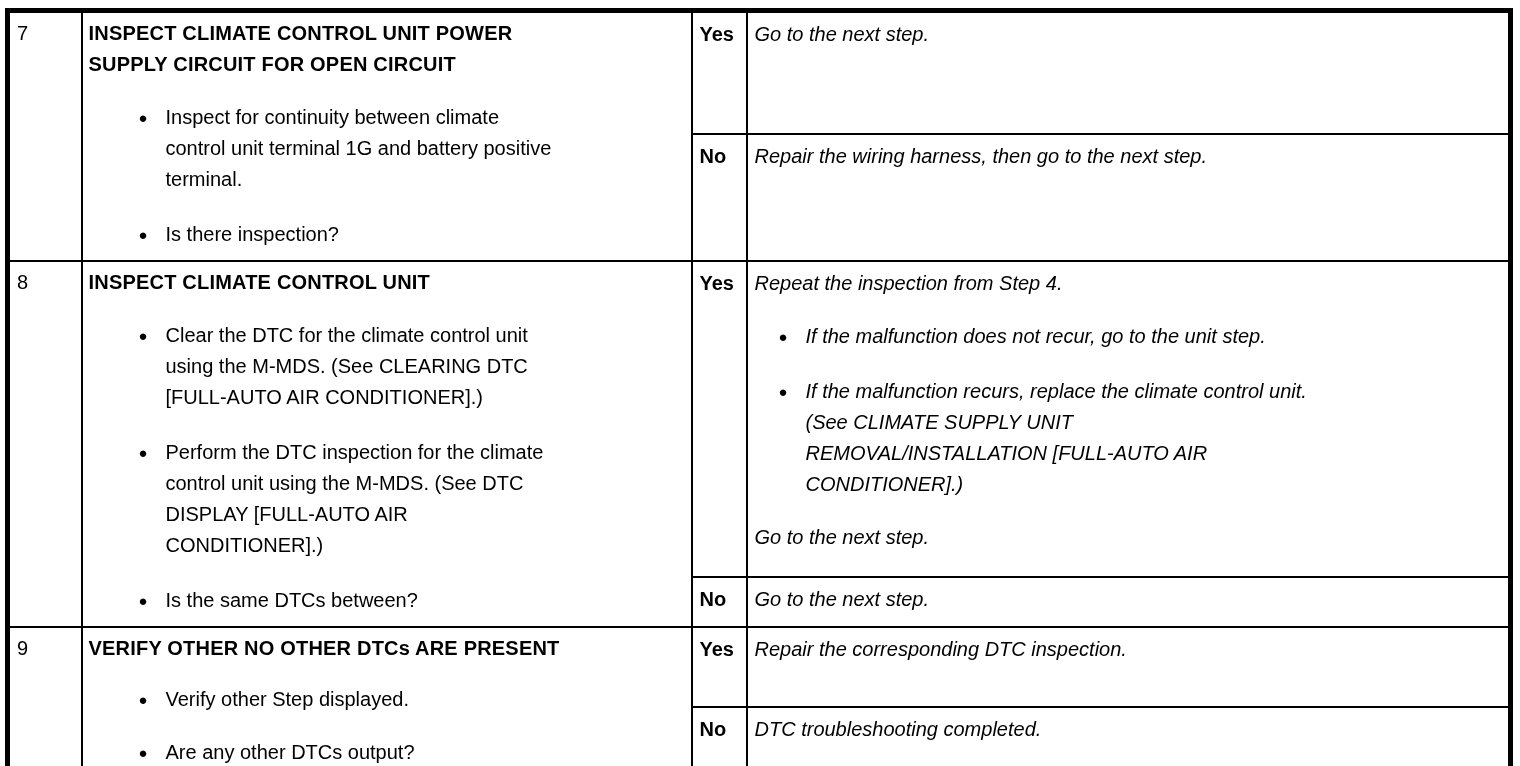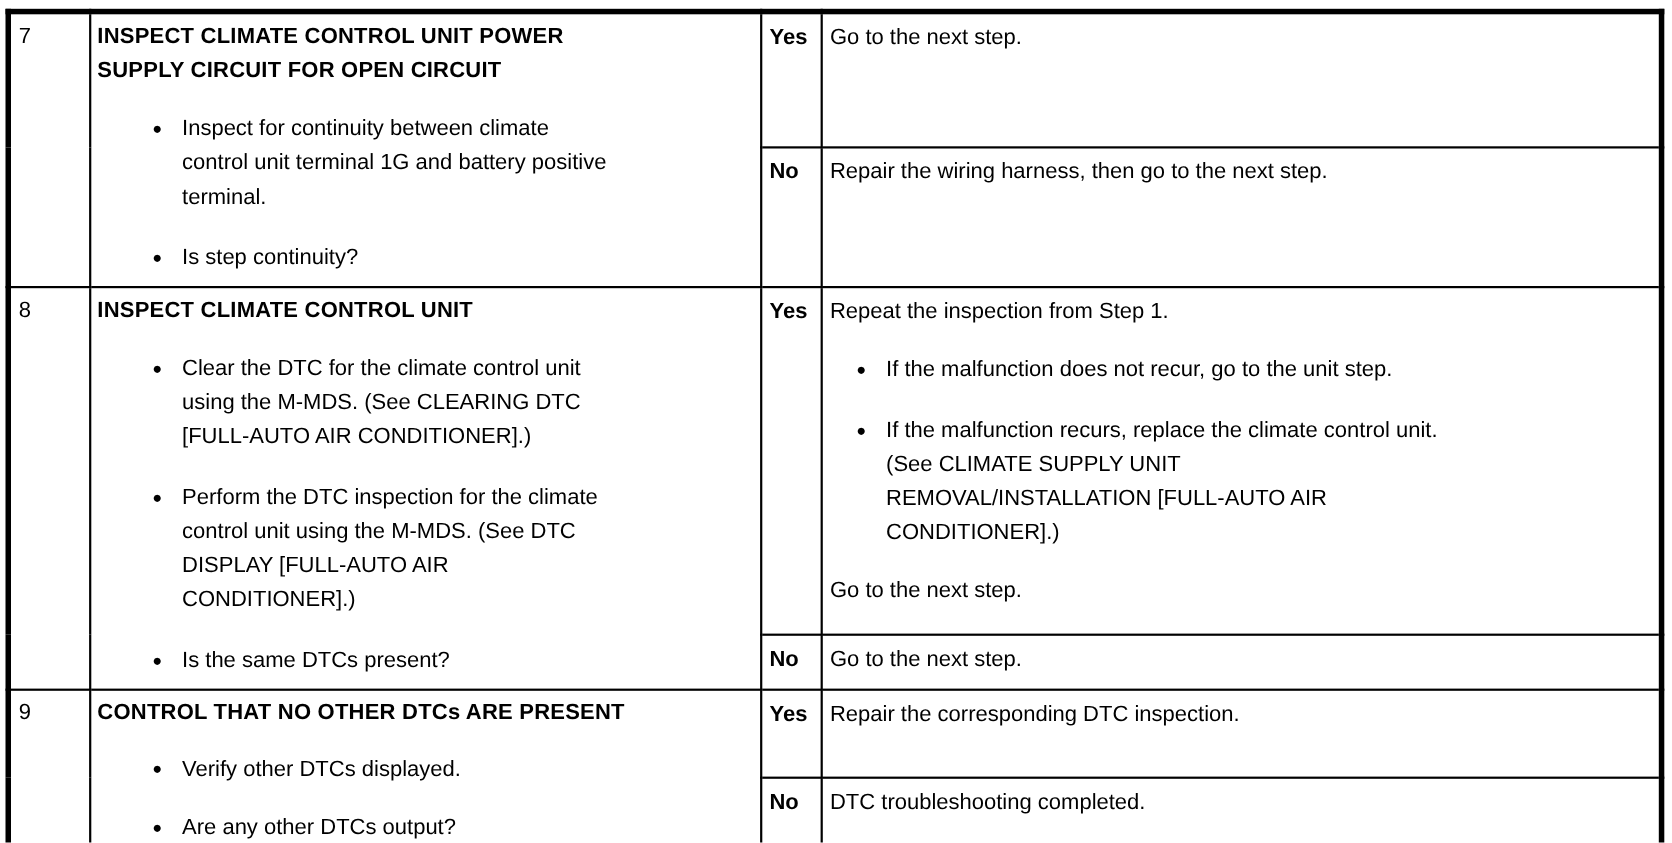--- a/index.html
+++ b/index.html
@@ -35,20 +35,21 @@
   }
   td.c-insp {
     padding: 5px 4px 4px 6px;
     margin-left: 28px;
   }
   td.c-res {
     padding: 6px 2px 0 7px;
   }
   td.c-act {
     padding: 6px 6px 0 7px;
+    font-style: italic;
   }
   .title {
     font-weight: bold;
     white-space: pre-line;
     margin: 0 0 22px 0;
     letter-spacing: 0.2px;
   }
   .para {
     white-space: pre-line;
     margin: 0 0 22px 0;
@@ -94,21 +95,21 @@
         <div class="title">INSPECT CLIMATE CONTROL UNIT POWER
 SUPPLY CIRCUIT FOR OPEN CIRCUIT</div>
         <div class="bullet indent-lg">
           <span class="bicon">●</span>
           <span class="btext">Inspect for continuity between climate
 control unit terminal 1G and battery positive
 terminal.</span>
         </div>
         <div class="bullet indent-lg">
           <span class="bicon">●</span>
-          <span class="btext">Is step continuity?</span>
+          <span class="btext">Is there inspection?</span>
         </div>
       </td>
       <td class="c-res" style="height:114px">
         <span class="result-label">Yes</span>
       </td>
       <td class="c-act">
         <div class="para">Go to the next step.</div>
       </td>
     </tr>
     <tr>
@@ -134,28 +135,28 @@
         </div>
         <div class="bullet indent-lg">
           <span class="bicon">●</span>
           <span class="btext">Perform the DTC inspection for the climate
 control unit using the M-MDS. (See DTC
 DISPLAY [FULL-AUTO AIR
 CONDITIONER].)</span>
         </div>
         <div class="bullet indent-lg">
           <span class="bicon">●</span>
-          <span class="btext">Is the same DTCs present?</span>
+          <span class="btext">Is the same DTCs between?</span>
         </div>
       </td>
       <td class="c-res" style="height:308px">
         <span class="result-label">Yes</span>
       </td>
       <td class="c-act">
-        <div class="para">Repeat the inspection from Step 1.</div>
+        <div class="para">Repeat the inspection from Step 4.</div>
         <div class="bullet indent-sm">
           <span class="bicon">●</span>
           <span class="btext">If the malfunction does not recur, go to the unit step.</span>
         </div>
         <div class="bullet indent-sm" style="margin-bottom:22px">
           <span class="bicon">●</span>
           <span class="btext">If the malfunction recurs, replace the climate control unit.
 (See CLIMATE SUPPLY UNIT
 REMOVAL/INSTALLATION [FULL-AUTO AIR
 CONDITIONER].)</span>
@@ -170,24 +171,24 @@
       <td class="c-act">
         <div class="para">Go to the next step.</div>
       </td>
     </tr>
 
     <tr>
       <td class="c-step" rowspan="2">
         <span>9</span>
       </td>
       <td class="c-insp" rowspan="2">
-        <div class="title" style="margin-bottom:20px">CONTROL THAT NO OTHER DTCs ARE PRESENT</div>
+        <div class="title" style="margin-bottom:20px">VERIFY OTHER NO OTHER DTCs ARE PRESENT</div>
         <div class="bullet indent-lg" style="margin-bottom:22px">
           <span class="bicon">●</span>
-          <span class="btext">Verify other DTCs displayed.</span>
+          <span class="btext">Verify other Step displayed.</span>
         </div>
         <div class="bullet indent-lg">
           <span class="bicon">●</span>
           <span class="btext">Are any other DTCs output?</span>
         </div>
       </td>
       <td class="c-res" style="height:72px">
         <span class="result-label">Yes</span>
       </td>
       <td class="c-act">

